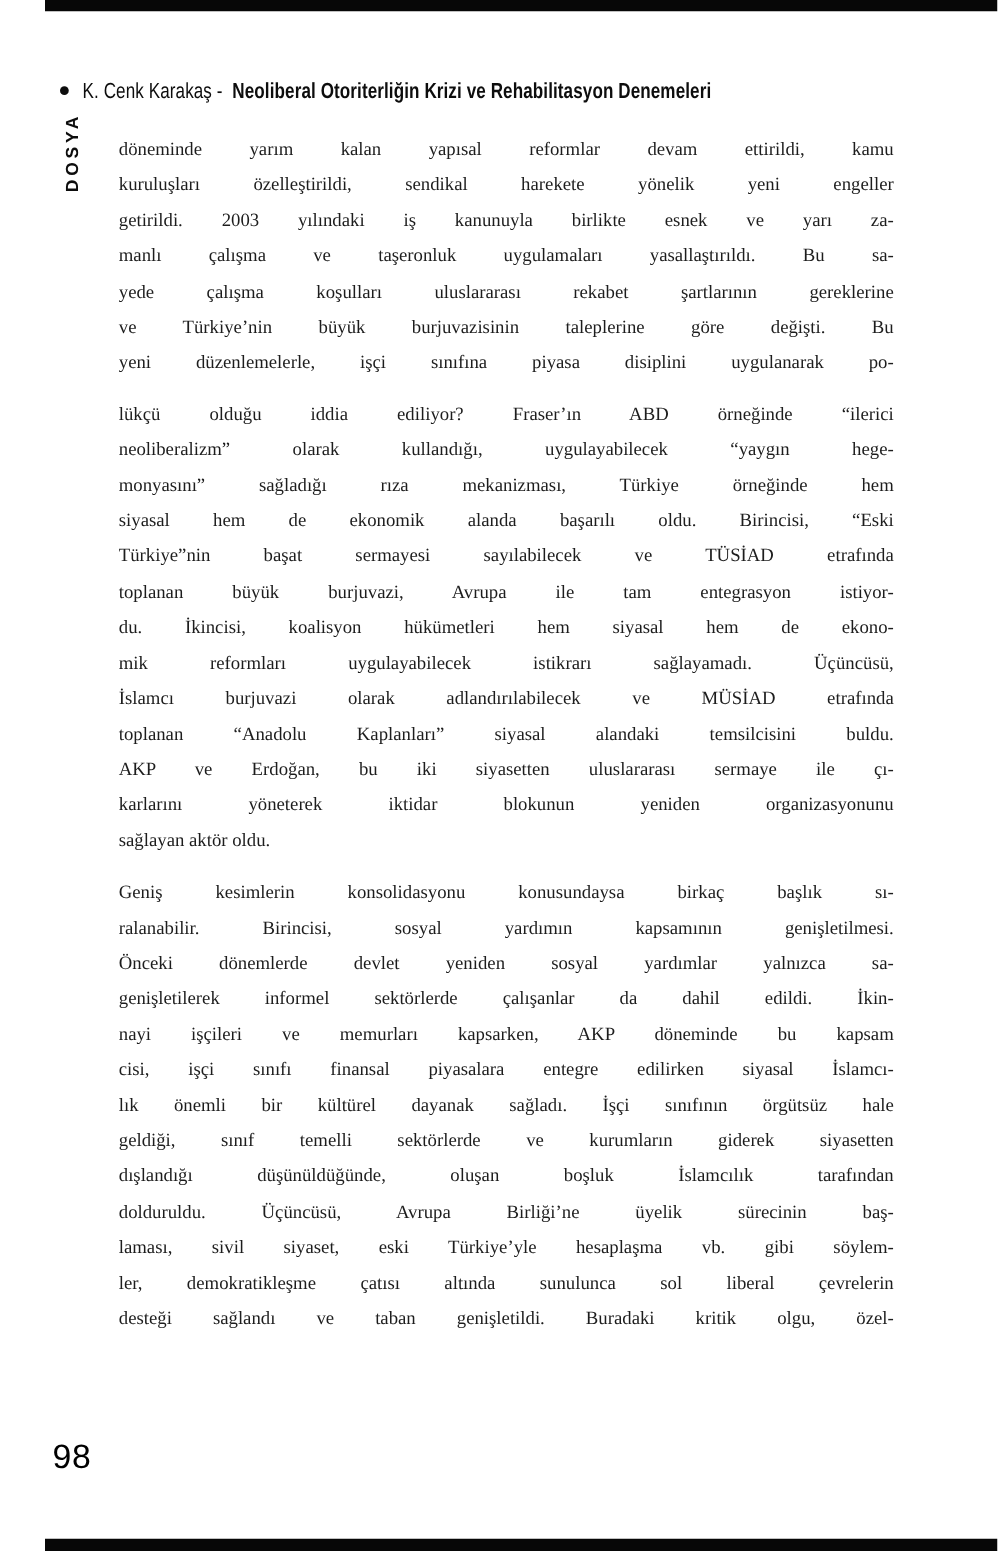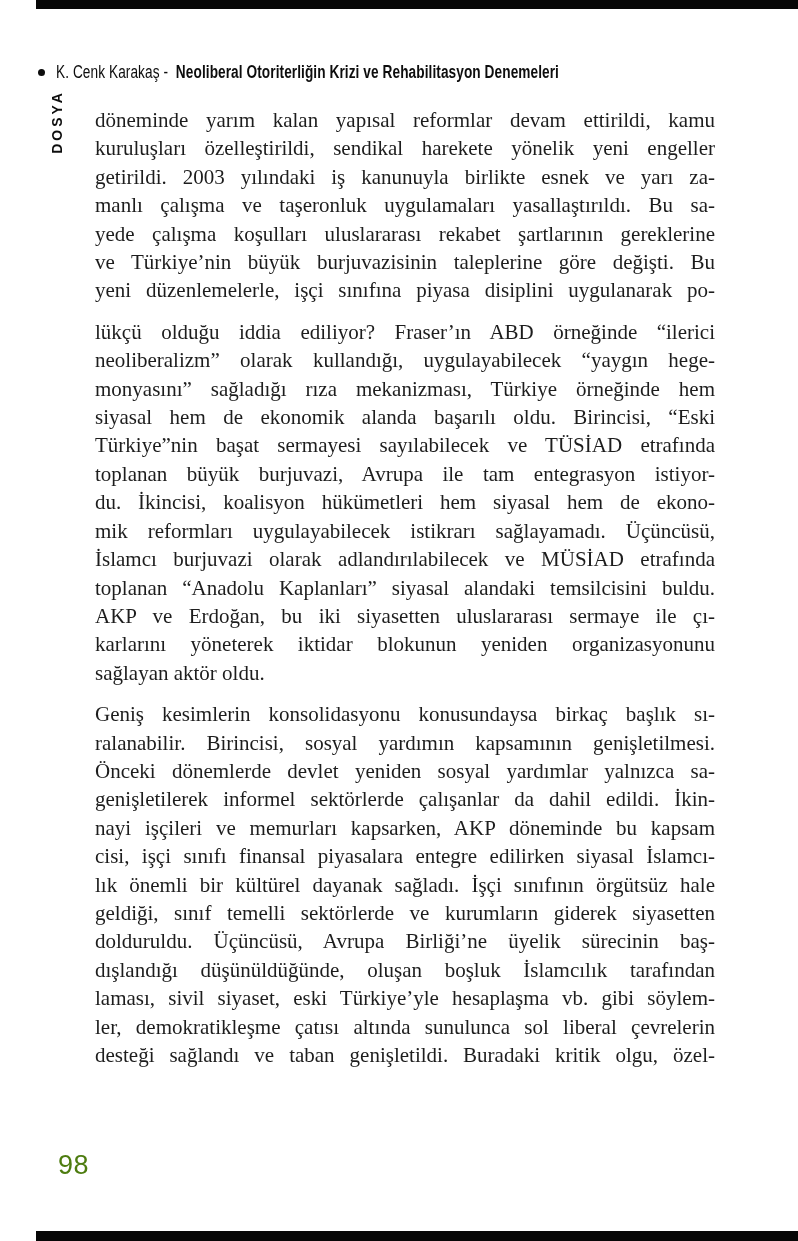--- a/index.html
+++ b/index.html
@@ -12,21 +12,21 @@
     color:#1c1c1c;
   }
   .page{position:absolute;inset:0;background:#fff;}
 
   
   .bleed-top{position:absolute;top:0;left:36px;right:0;height:9px;background:#070707;}
   .bleed-bottom{position:absolute;bottom:0;left:36px;right:0;height:10px;background:#070707;}
 
   
   .header{
-    position:absolute;top:62px;left:38px;right:20px;
+    position:absolute;top:62px;left:48px;right:20px;
     display:flex;align-items:center;
     font-family:"Liberation Sans", sans-serif;
     color:#0d0d0d;
     white-space:nowrap;
   }
   .bullet{
     width:7px;height:7px;border-radius:50%;
     background:#0d0d0d;flex:0 0 auto;
     margin-right:11px;
   }
@@ -48,39 +48,39 @@
     font-weight:700;
     font-size:14px;
     letter-spacing:3px;
     color:#0d0d0d;
     white-space:nowrap;
   }
 
   
   .bodycol{
     position:absolute;left:95px;top:106px;width:620px;
-    font-size:21px;
+    font-size:15px;
     line-height:28.4px;
     color:#1d1d1d;
   }
   .para{margin:0 0 13px 0;}
   .line{
     text-align:justify;
     text-align-last:justify;
     white-space:normal;
   }
   .line.last{text-align-last:left;}
 
   
   .folio{
-    position:absolute;left:58px;top:1150px;
+    position:absolute;left:42px;top:1150px;
     font-family:"Liberation Sans", sans-serif;
     font-size:27px;font-weight:500;
     letter-spacing:0.5px;
-    color:#4d7c0f;
+    color:#000000;
   }
 </style>
 </head>
 <body>
 
 <div class="page">
 
   <div class="bleed-top"></div>
 
   <div class="header">
@@ -120,22 +120,22 @@
       </div>
     <div class="para">
         <div class="line">Geniş kesimlerin konsolidasyonu konusundaysa birkaç başlık sı-</div>
         <div class="line">ralanabilir. Birincisi, sosyal yardımın kapsamının genişletilmesi.</div>
         <div class="line">Önceki dönemlerde devlet yeniden sosyal yardımlar yalnızca sa-</div>
         <div class="line">genişletilerek informel sektörlerde çalışanlar da dahil edildi. İkin-</div>
         <div class="line">nayi işçileri ve memurları kapsarken, AKP döneminde bu kapsam</div>
         <div class="line">cisi, işçi sınıfı finansal piyasalara entegre edilirken siyasal İslamcı-</div>
         <div class="line">lık önemli bir kültürel dayanak sağladı. İşçi sınıfının örgütsüz hale</div>
         <div class="line">geldiği, sınıf temelli sektörlerde ve kurumların giderek siyasetten</div>
+        <div class="line">dışlandığı düşünüldüğünde, oluşan boşluk İslamcılık tarafından</div>
         <div class="line">dolduruldu. Üçüncüsü, Avrupa Birliği’ne üyelik sürecinin baş-</div>
-        <div class="line">dışlandığı düşünüldüğünde, oluşan boşluk İslamcılık tarafından</div>
         <div class="line">laması, sivil siyaset, eski Türkiye’yle hesaplaşma vb. gibi söylem-</div>
         <div class="line">ler, demokratikleşme çatısı altında sunulunca sol liberal çevrelerin</div>
         <div class="line">desteği sağlandı ve taban genişletildi. Buradaki kritik olgu, özel-</div>
       </div>
   </div>
 
   <div class="folio">98</div>
 
   <div class="bleed-bottom"></div>
 

